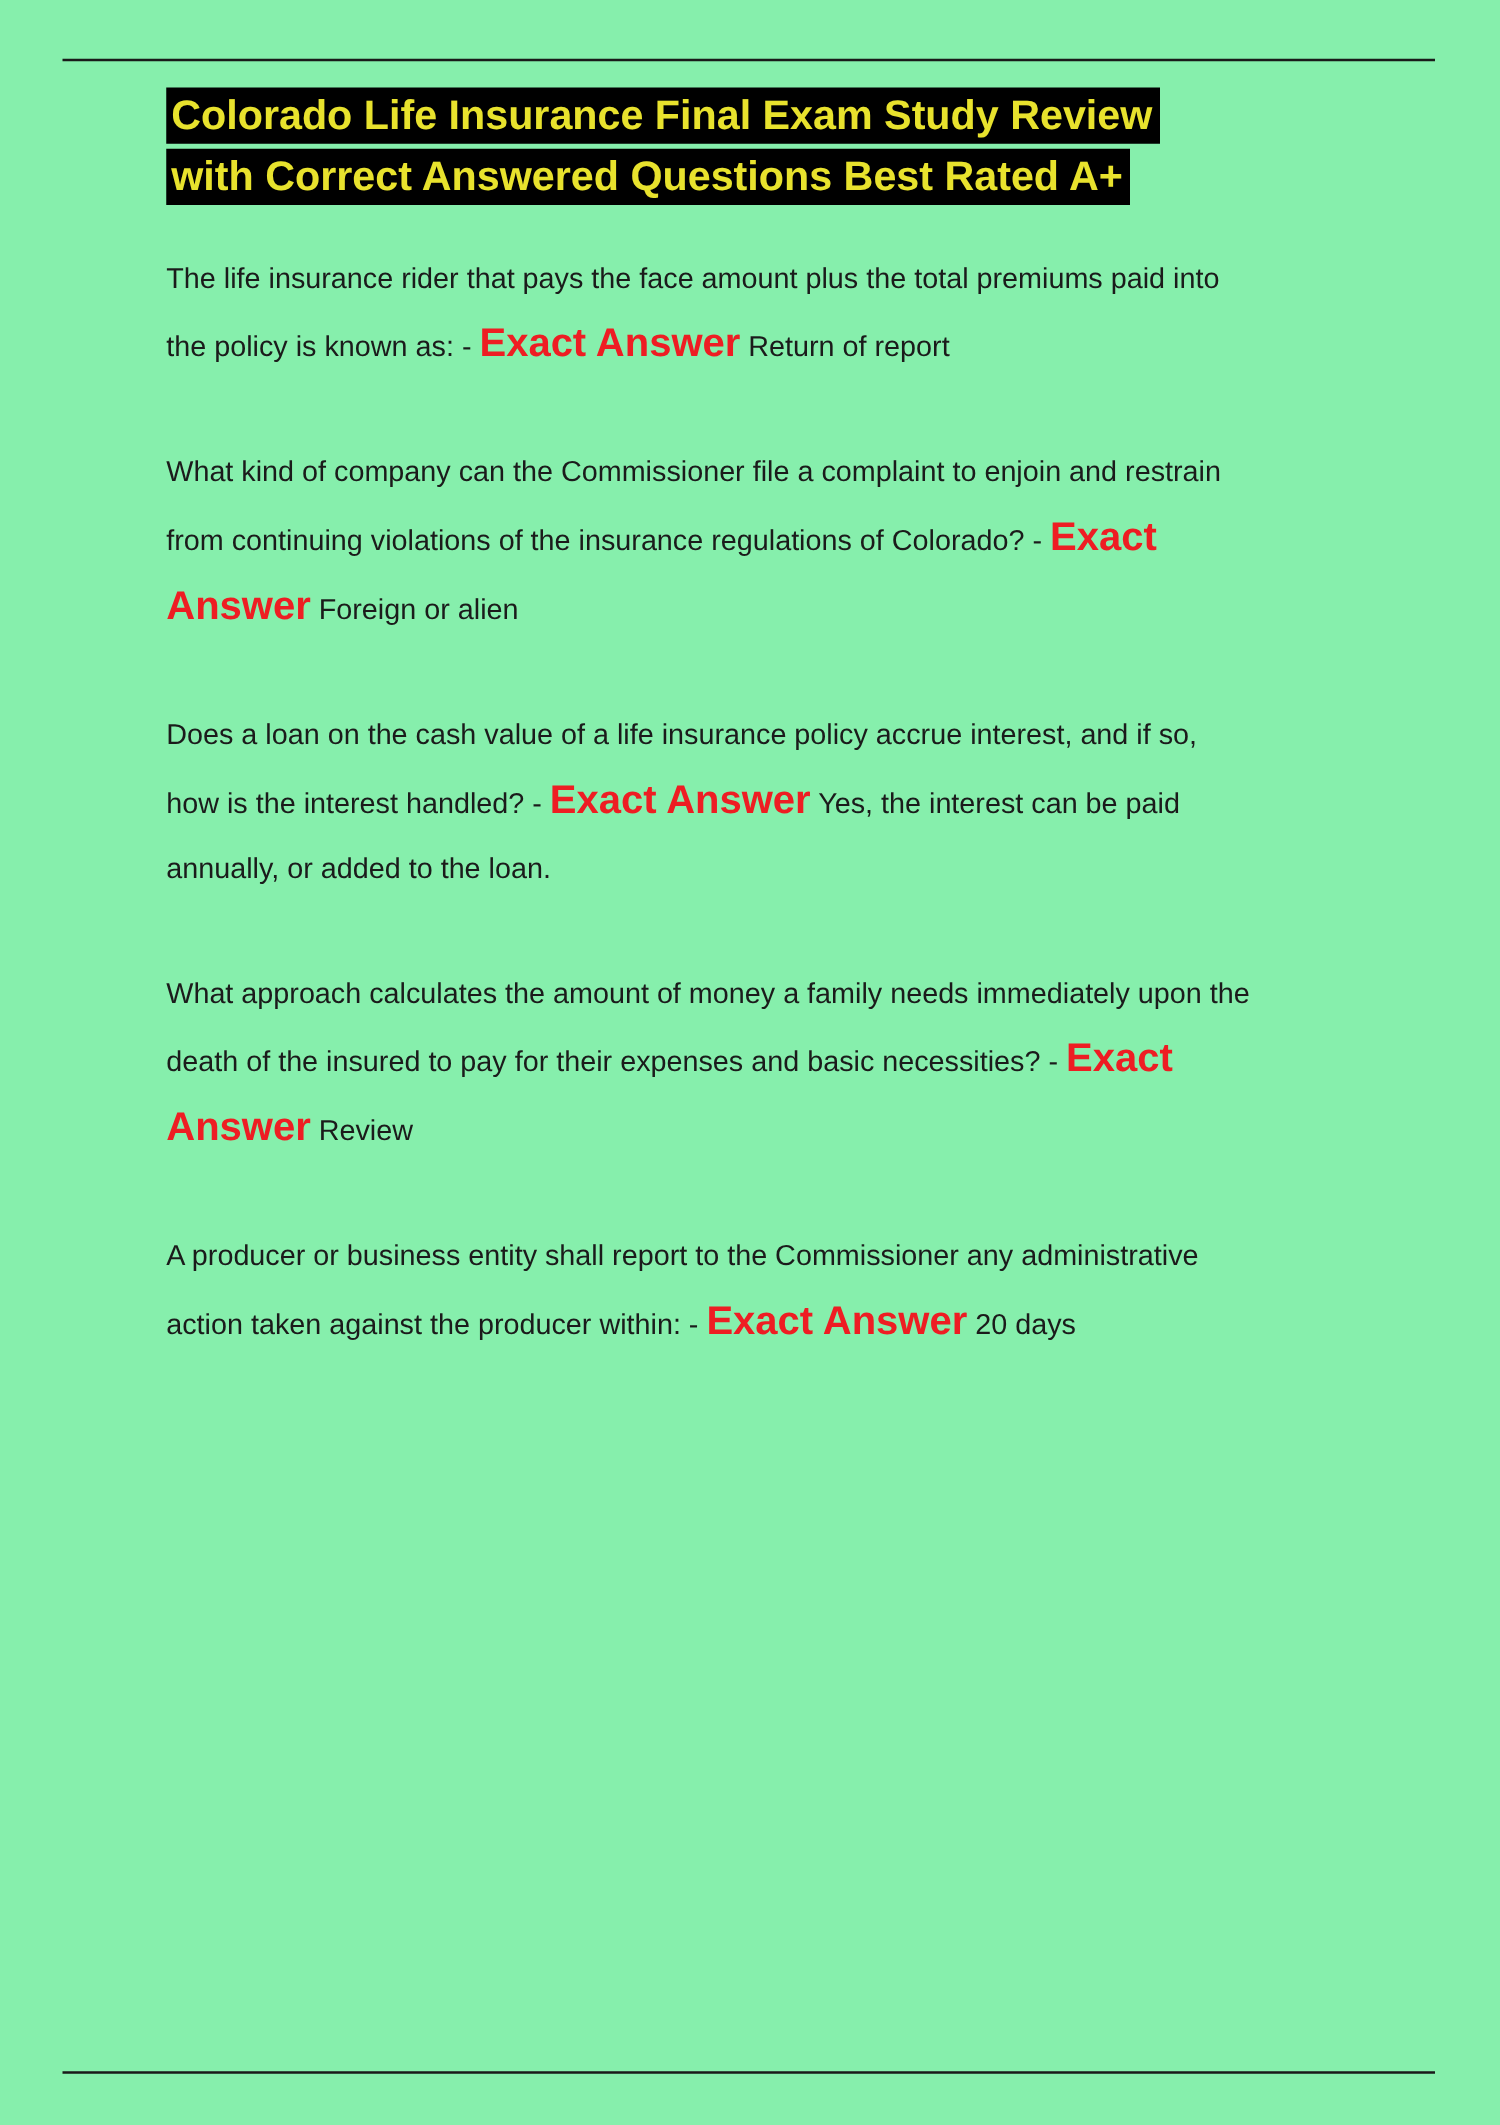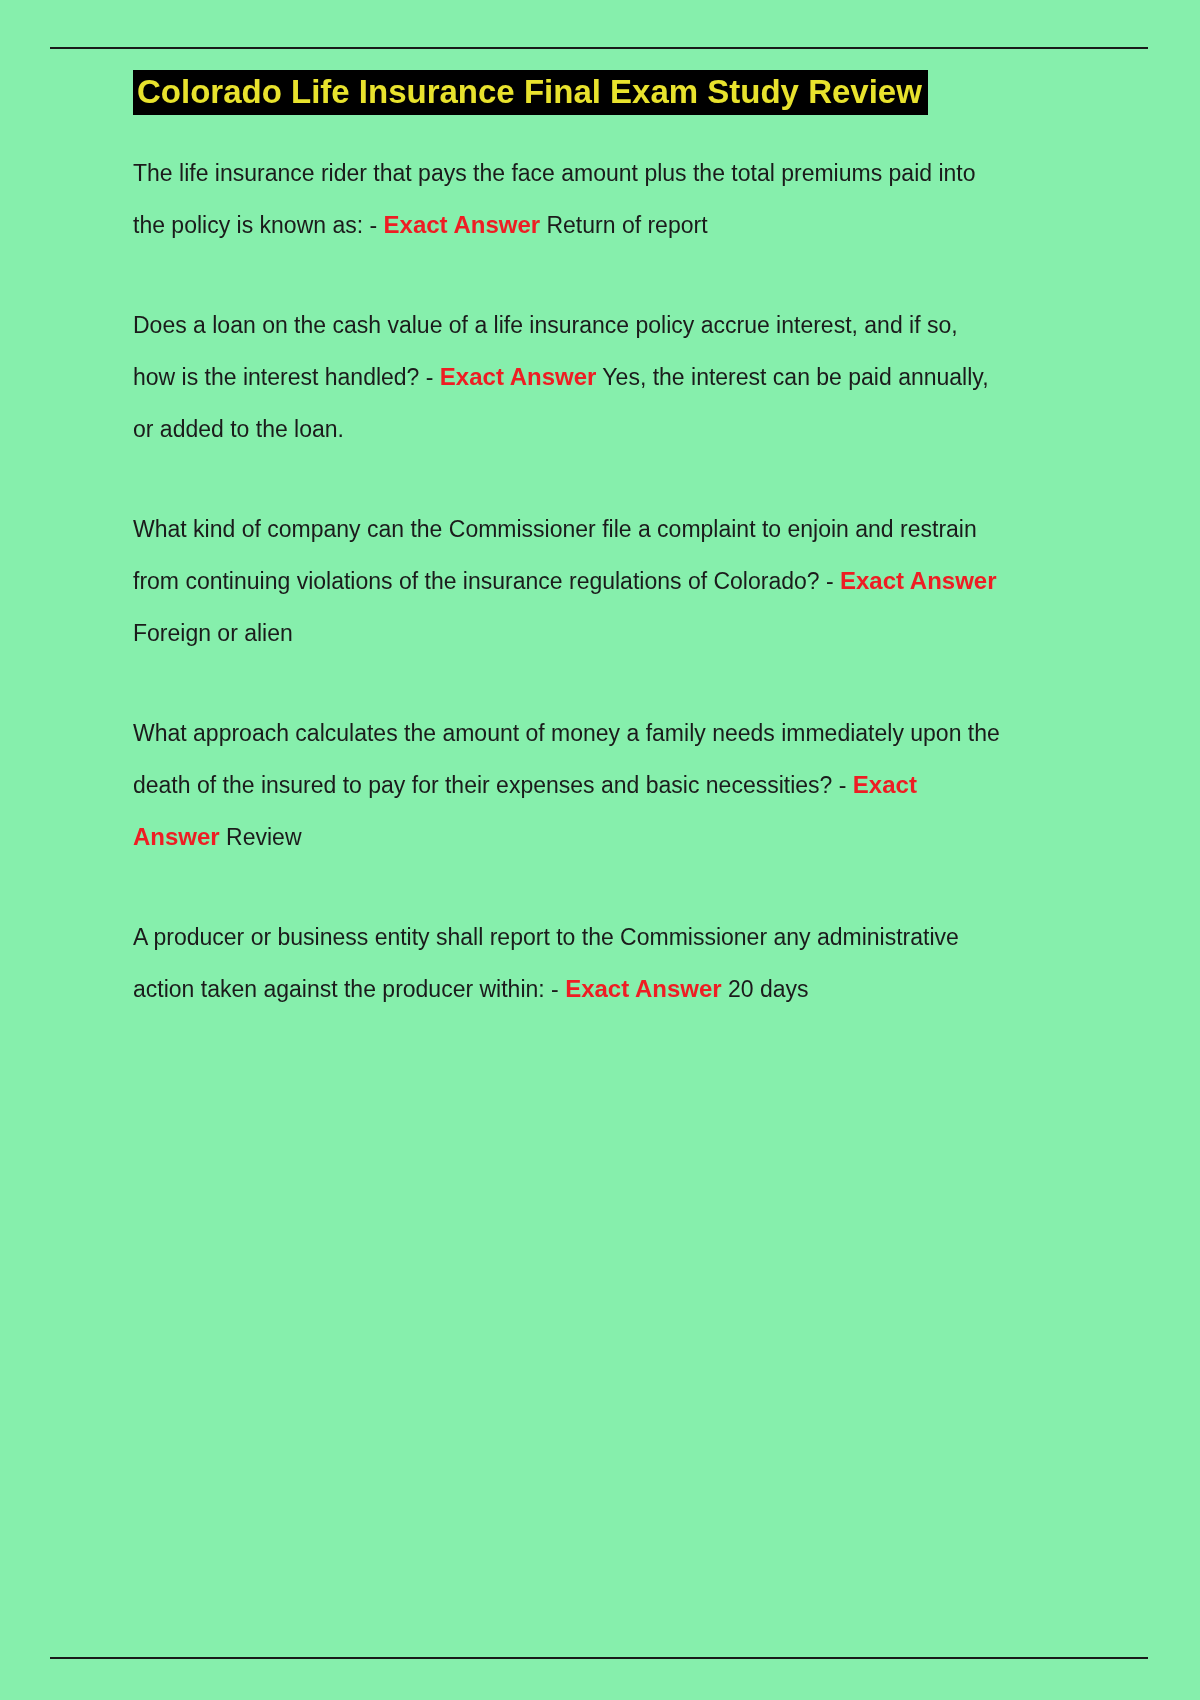--- a/index.html
+++ b/index.html
@@ -56,40 +56,40 @@
   }
   .qa-item {
     font-size: 23px;
     line-height: 52px;
     margin: 0 0 48px 0;
     color: #1b1b1b;
   }
   .qa-item .marker {
     color: #ee1d23;
     font-weight: bold;
-    font-size: 24px;
+    font-size: 32px;
   }
 </style>
 </head>
 <body>
 
 <div class="page">
 
   <div class="rule rule-top"></div>
 
   <div class="content">
 
-    <h1 class="doc-title"><span class="hl">Colorado Life Insurance Final Exam Study Review</span><br></h1>
+    <h1 class="doc-title"><span class="hl">Colorado Life Insurance Final Exam Study Review</span><br><span class="hl">with Correct Answered Questions Best Rated A+</span></h1>
 
     <div class="qa-list">
   <p class="qa-item"><span class="question">The life insurance rider that pays the face amount plus the total premiums paid into the policy is known as: -</span> <span class="marker">Exact Answer</span> <span class="answer">Return of report</span></p>
 
+  <p class="qa-item"><span class="question">What kind of company can the Commissioner file a complaint to enjoin and restrain from continuing violations of the insurance regulations of Colorado? -</span> <span class="marker">Exact Answer</span> <span class="answer">Foreign or alien</span></p>
+
   <p class="qa-item"><span class="question">Does a loan on the cash value of a life insurance policy accrue interest, and if so, how is the interest handled? -</span> <span class="marker">Exact Answer</span> <span class="answer">Yes, the interest can be paid annually, or added to the loan.</span></p>
-
-  <p class="qa-item"><span class="question">What kind of company can the Commissioner file a complaint to enjoin and restrain from continuing violations of the insurance regulations of Colorado? -</span> <span class="marker">Exact Answer</span> <span class="answer">Foreign or alien</span></p>
 
   <p class="qa-item"><span class="question">What approach calculates the amount of money a family needs immediately upon the death of the insured to pay for their expenses and basic necessities? -</span> <span class="marker">Exact Answer</span> <span class="answer">Review</span></p>
 
 
   <p class="qa-item"><span class="question">A producer or business entity shall report to the Commissioner any administrative action taken against the producer within: -</span> <span class="marker">Exact Answer</span> <span class="answer">20 days</span></p>
 </div>
 
   </div>
 
   <div class="rule rule-bottom"></div>

